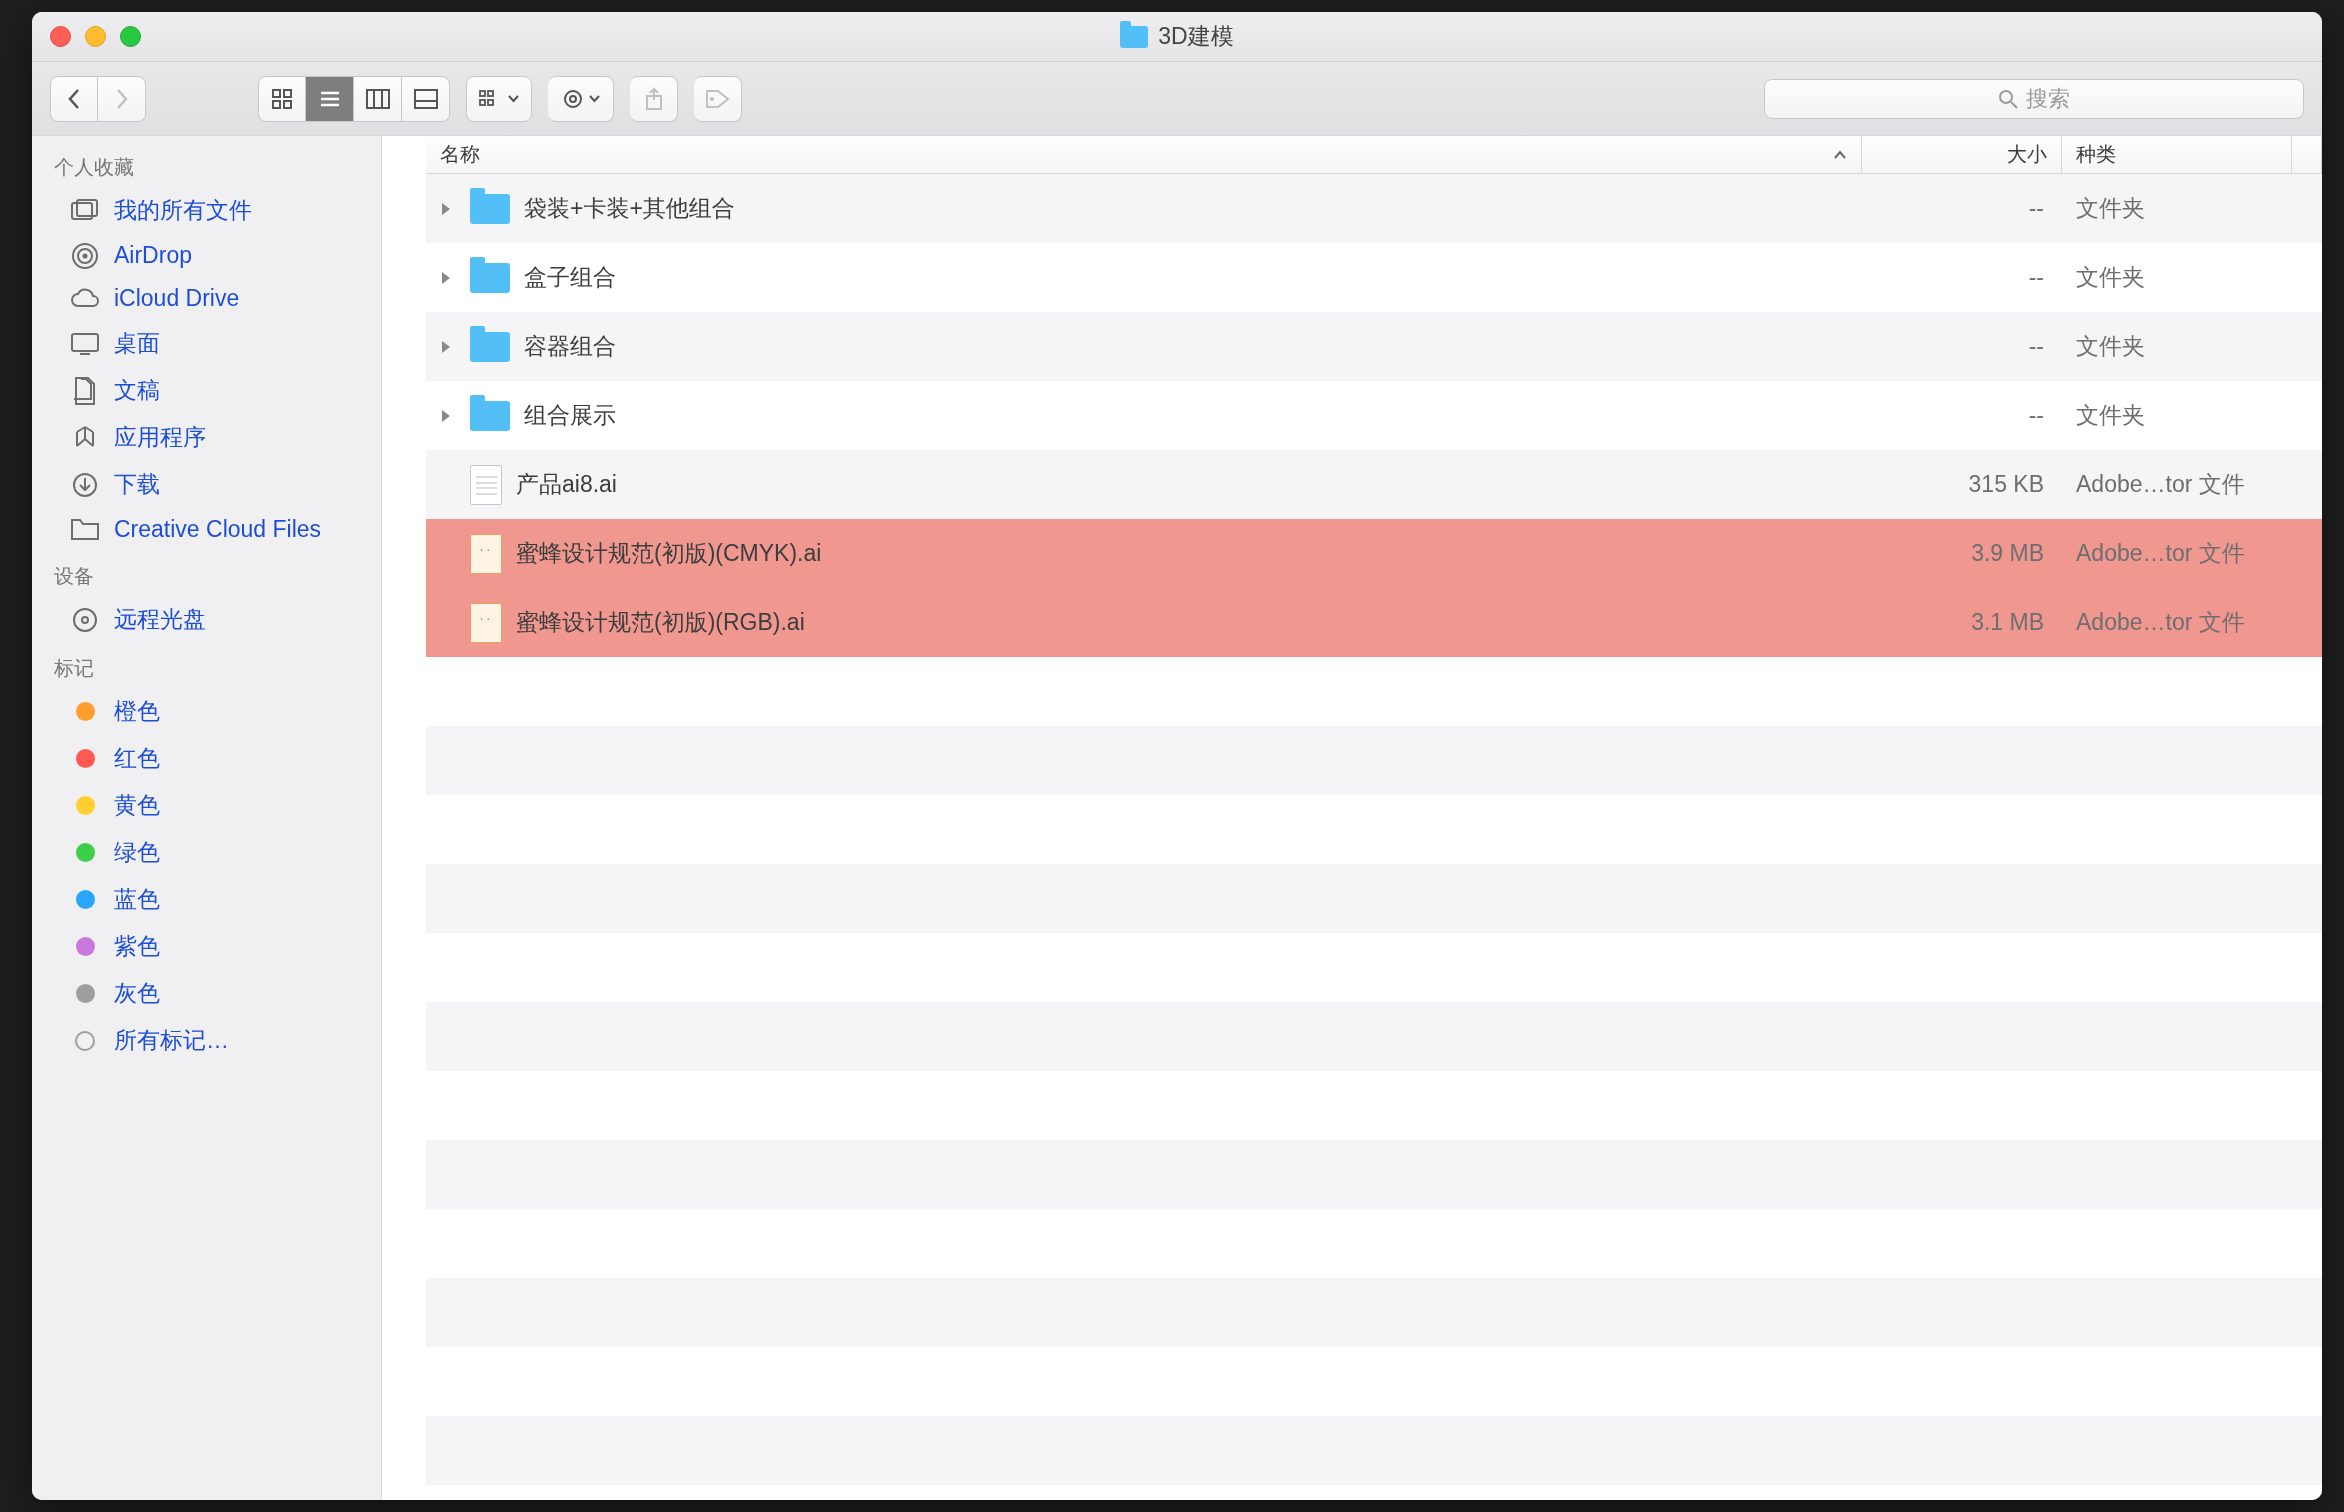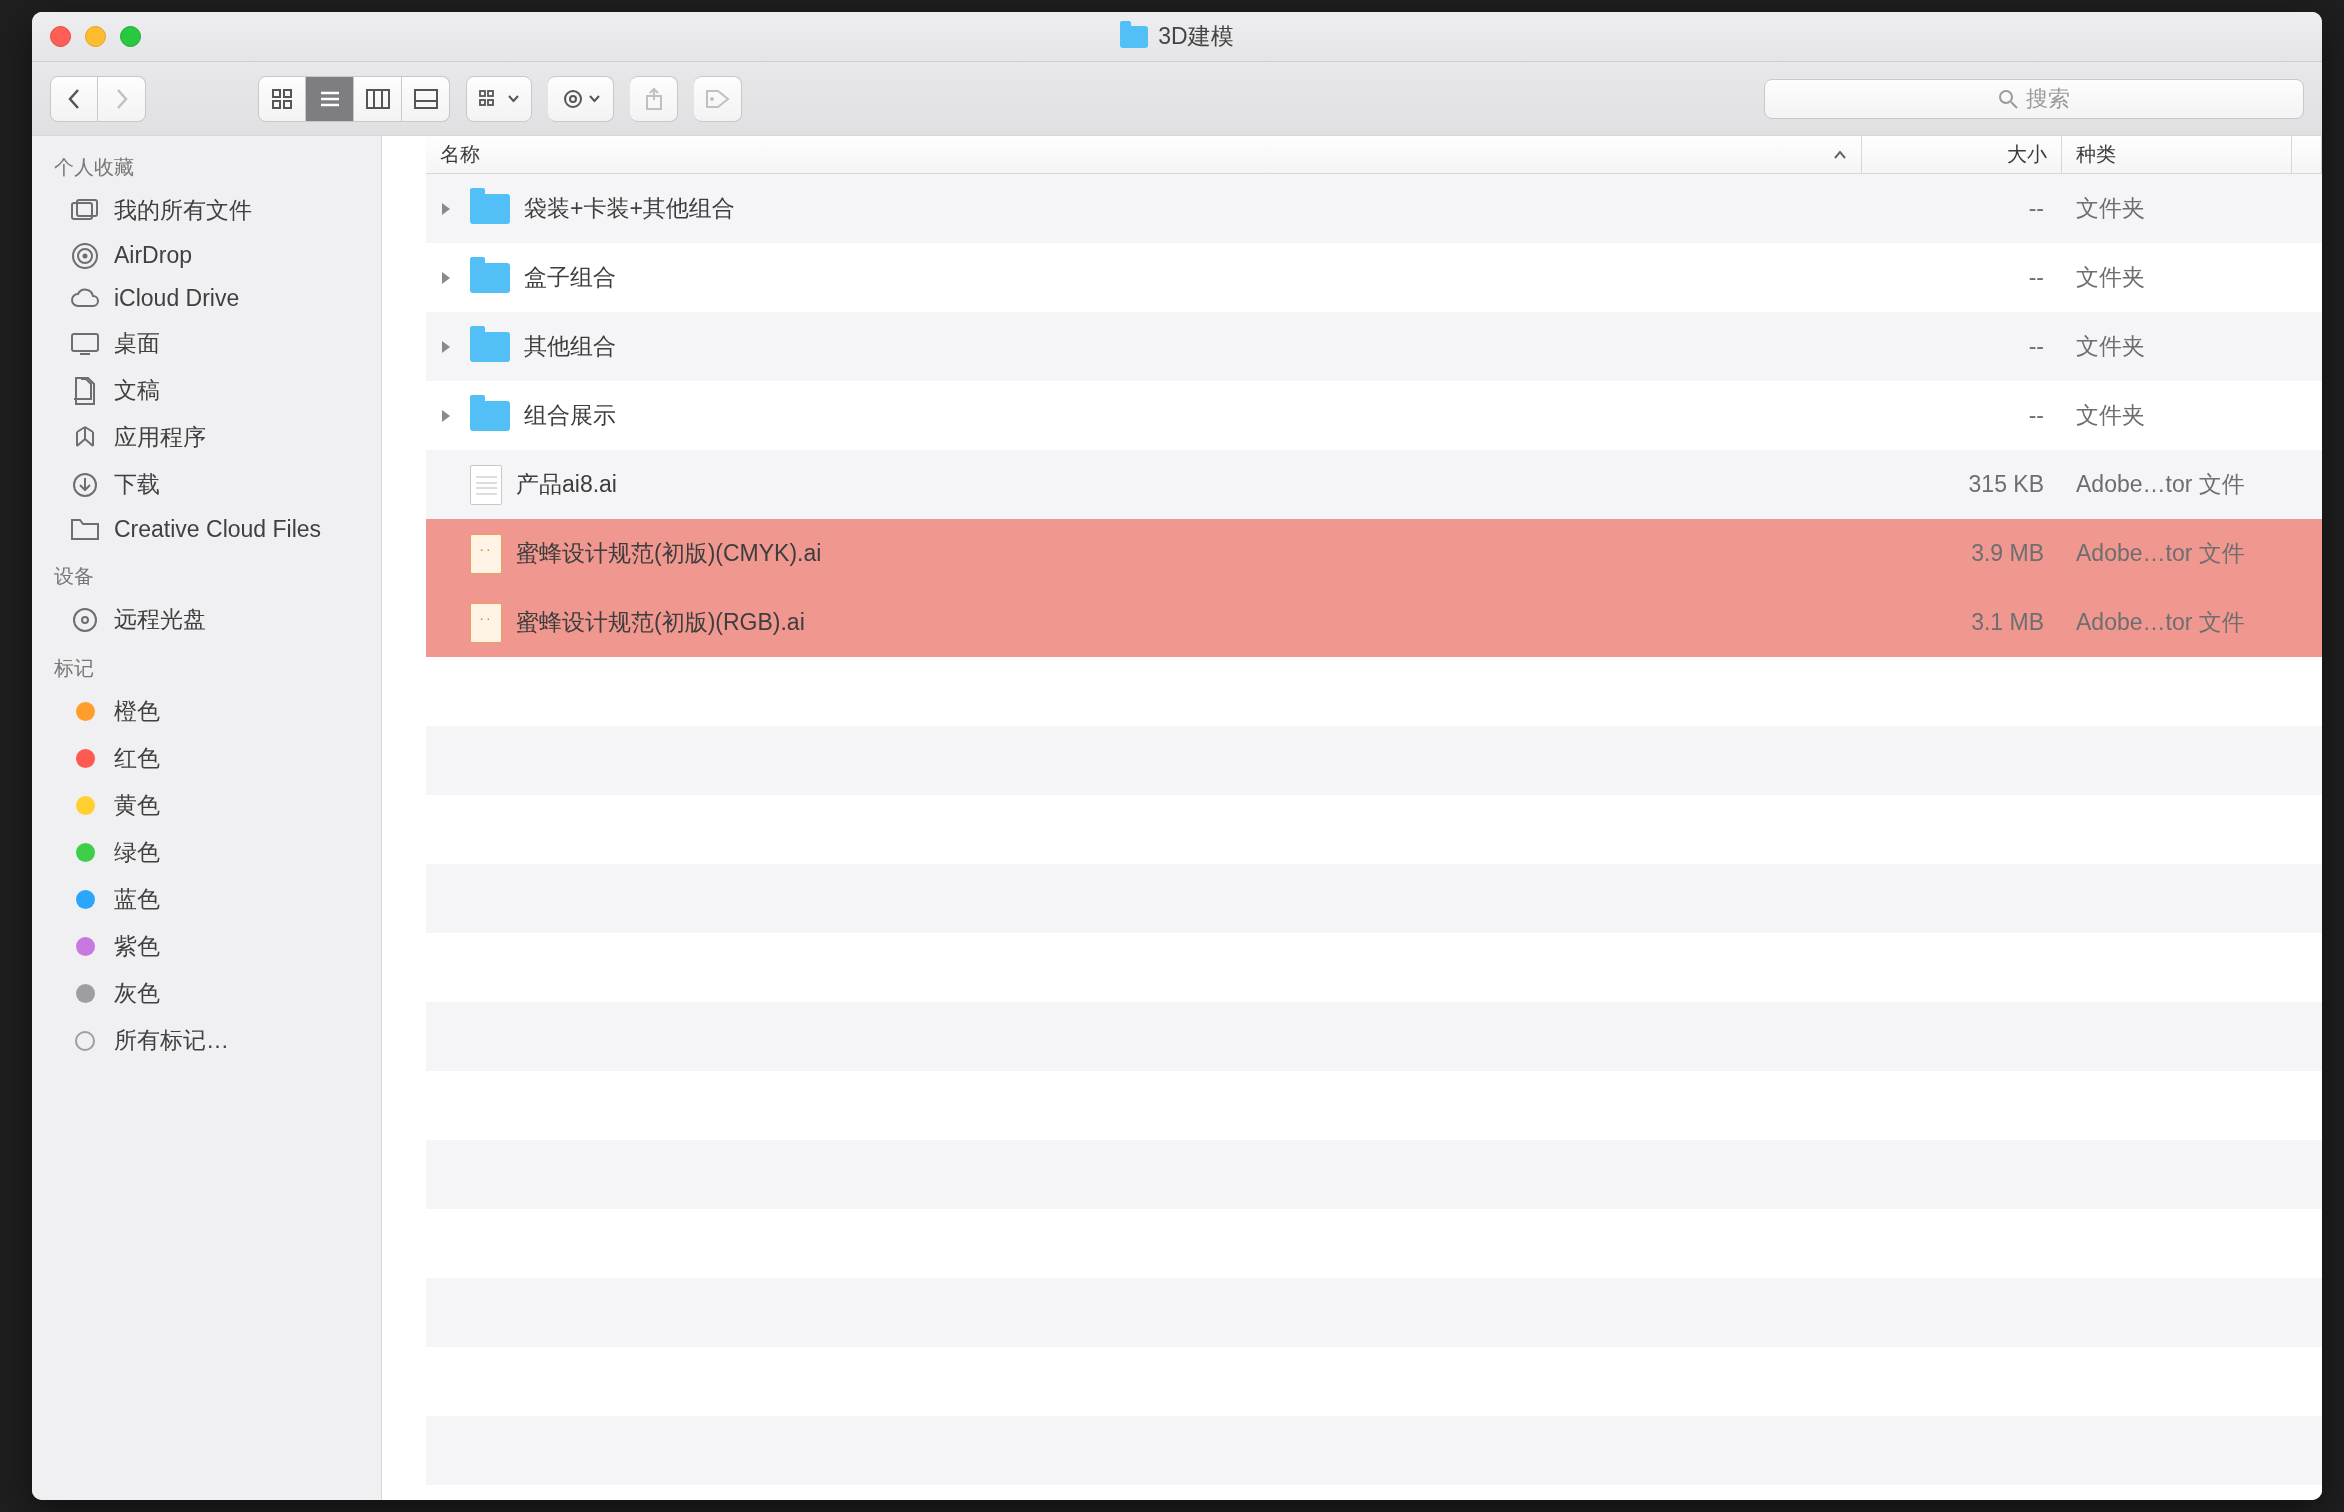--- a/index.html
+++ b/index.html
@@ -115,21 +115,21 @@
     overflow-y:auto;
     padding-top:6px;
   }
   .sb-section-title {
     font-size:20px; color:var(--text-section);
     padding: 12px 16px 6px 22px;
   }
   .sb-item {
     display:flex; align-items:center; gap:14px;
     padding: 8px 16px 8px 38px;
-    font-size:23px; color:#404040;
+    font-size:23px; color:#1d4ed8;
   }
   .sb-item .ic { width:30px; height:26px; display:flex; align-items:center; justify-content:center; color:#6e6d6f; flex-shrink:0;}
   .tag-dot { width:19px; height:19px; border-radius:50%; }
   .sb-item.tag { padding-left:38px; }
   
   .content { flex:1; display:flex; flex-direction:column; }
   .col-header {
     display:flex; height:38px; align-items:center;
     background: linear-gradient(#fefefe,#f5f5f6);
     border-bottom:1px solid var(--border);
@@ -476,21 +476,21 @@
               <div class="cell-pad"></div>
             </div>
             <div class="row">
               <div class="cell-name">
                 <span class="disclose">
                   <svg width="12" height="14" viewBox="0 0 12 14">
                     <path d="M2 1 L10 7 L2 13 Z" fill="#8a898b"></path>
                   </svg>
                 </span>
                 <span class="ficon folder"></span>
-                <span>其他组合</span>
+                <span>容器组合</span>
               </div>
               <div class="cell-size">--</div>
               <div class="cell-kind">文件夹</div>
               <div class="cell-pad"></div>
             </div>
             <div class="row">
               <div class="cell-name">
                 <span class="disclose">
                   <svg width="12" height="14" viewBox="0 0 12 14">
                     <path d="M2 1 L10 7 L2 13 Z" fill="#8a898b"></path>

